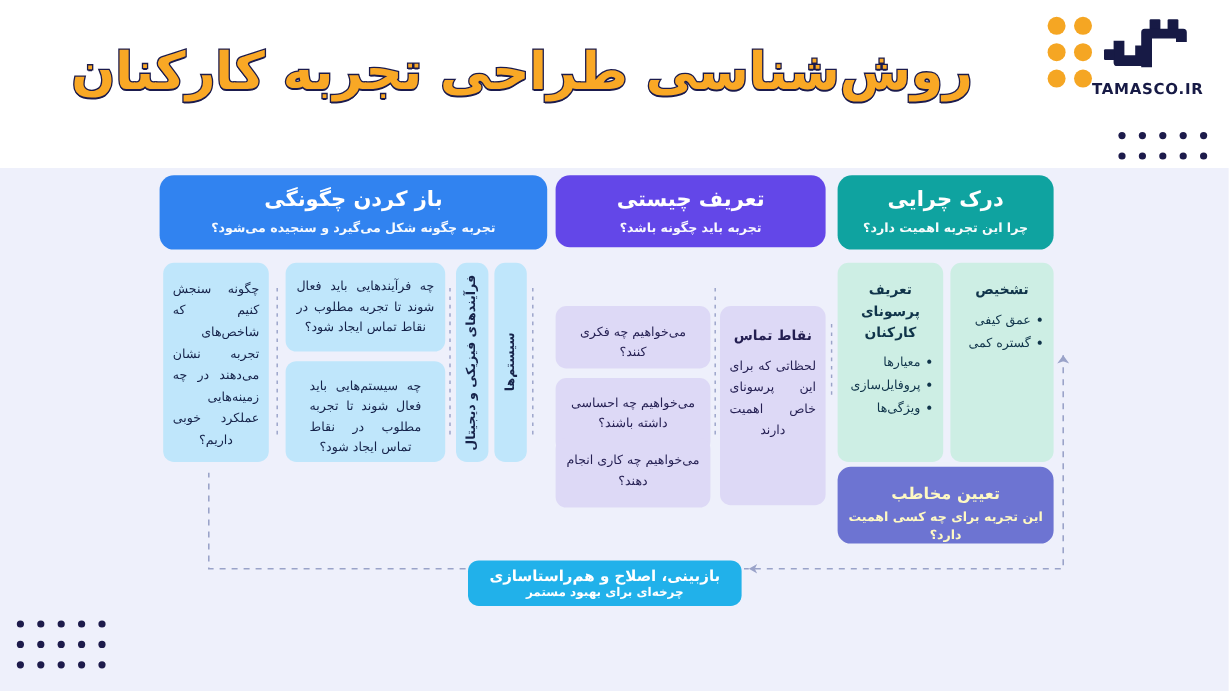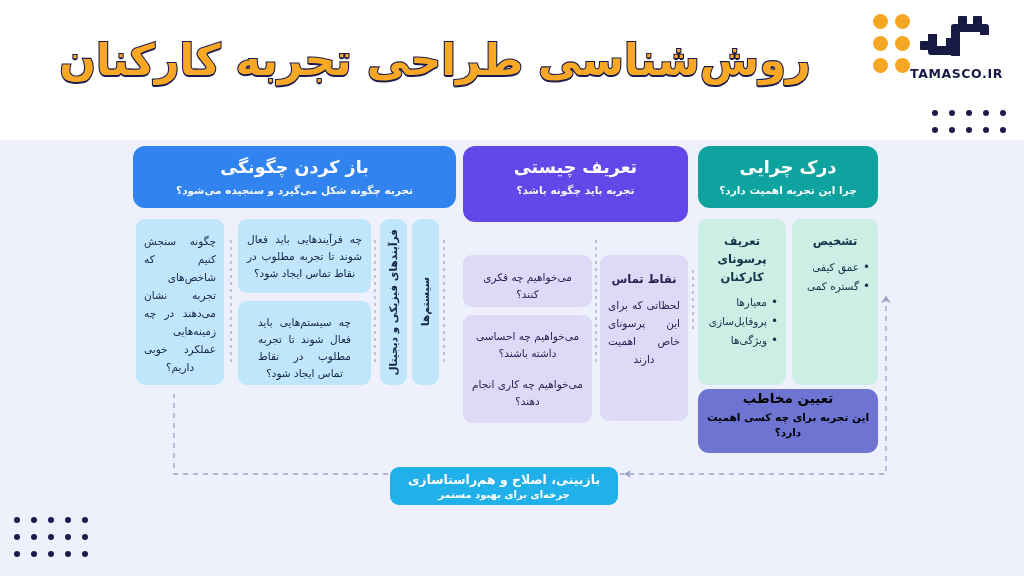--- a/index.html
+++ b/index.html
@@ -128,21 +128,21 @@
   }
   .col-head .ch-sub {
     margin-top: 6px;
     font-size: 10.5px;
     font-weight: 700;
     opacity: 0.96;
     line-height: 1.25;
   }
 
   #head-how  { left: 133px; top: 146px; width: 323px; height: 62px; background: #3183f0; }
-  #head-what { left: 463px; top: 146px; width: 225px; height: 76px; background: #6347e8; }
+  #head-what { left: 463px; top: 146px; width: 225px; height: 60px; background: #6347e8; }
   #head-why  { left: 698px; top: 146px; width: 180px; height: 62px; background: #0fa3a0; }
 
   
   .card {
     position: absolute;
     border-radius: 9px;
     direction: rtl;
     text-align: center;
     line-height: 1.55;
   }
@@ -267,24 +267,24 @@
     font-size: 12px;
   }
   #card-persona .bullets li { text-align: justify; text-align-last: justify; }
 
   
   #box-audience {
     position: absolute;
     left: 698px; top: 389px; width: 180px; height: 64px;
     border-radius: 11px;
     background: #6d74d2;
-    color: #000000;
-    text-align: center;
-    direction: rtl;
-    padding-top: 1px;
+    color: #fef9c3;
+    text-align: center;
+    direction: rtl;
+    padding-top: 15px;
   }
   #box-audience .b-title { font-size: 13.5px; font-weight: 700; }
   #box-audience .b-sub {
     margin-top: 4px; font-size: 10.5px; font-weight: 700; line-height: 1.45;
   }
 
   
   #bar-feedback {
     position: absolute;
     left: 390px; top: 467px; width: 228px; height: 38px;

